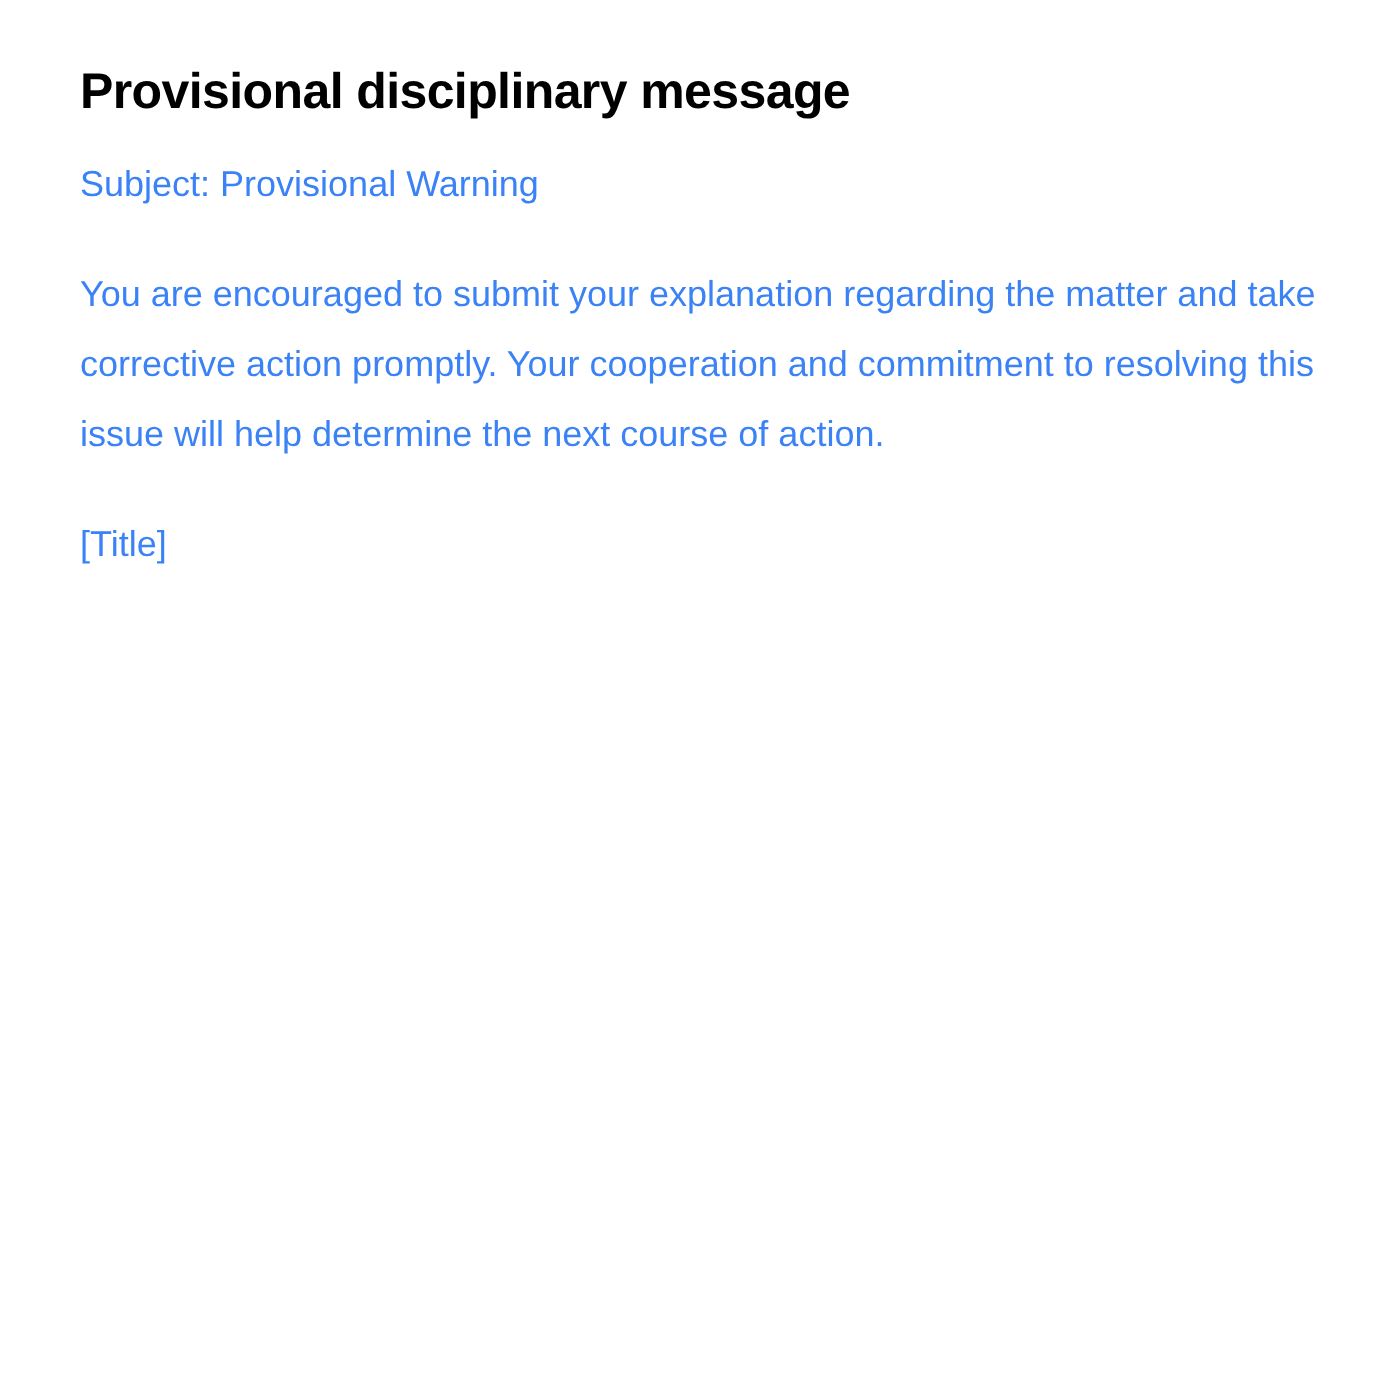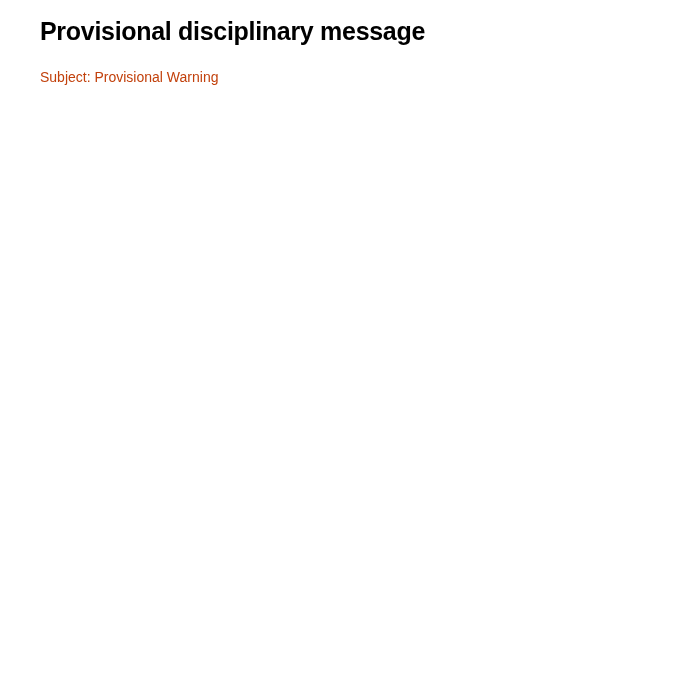--- a/index.html
+++ b/index.html
@@ -9,38 +9,40 @@
     }
     body {
       width: 700px;
       height: 691px;
       overflow: hidden;
       font-family: "Liberation Sans", "DejaVu Sans", sans-serif;
       color: #111111;
     }
     .doc {
       position: relative;
-      padding: 16px 40px 0 40px;
+      padding: 31px 40px 0 40px;
       width: 620px;
     }
     .title {
       font-weight: bold;
       font-size: 25px;
       line-height: 30px;
       margin: 0 0 14px 0;
       letter-spacing: -0.3px;
       color: #000000;
     }
     .para {
-      font-size: 14px;
+      font-size: 18px;
       line-height: 35px;
       margin: 0 0 20px 0;
-      color: #c2410c;
+      color: #3b82f6;
     }
     .subject { margin-bottom: 20px; }
   </style>
 </head>
 <body>
 
 <div class="doc">
   <h1 class="title">Provisional disciplinary message</h1>
   <p class="para subject">Subject: Provisional Warning</p>
+  <p class="para">You are encouraged to submit your explanation regarding the matter and take corrective action promptly. Your cooperation and commitment to resolving this issue will help determine the next course of action.</p>
+  <p class="para">[Title]</p>
 </div>
 
 </body></html>

